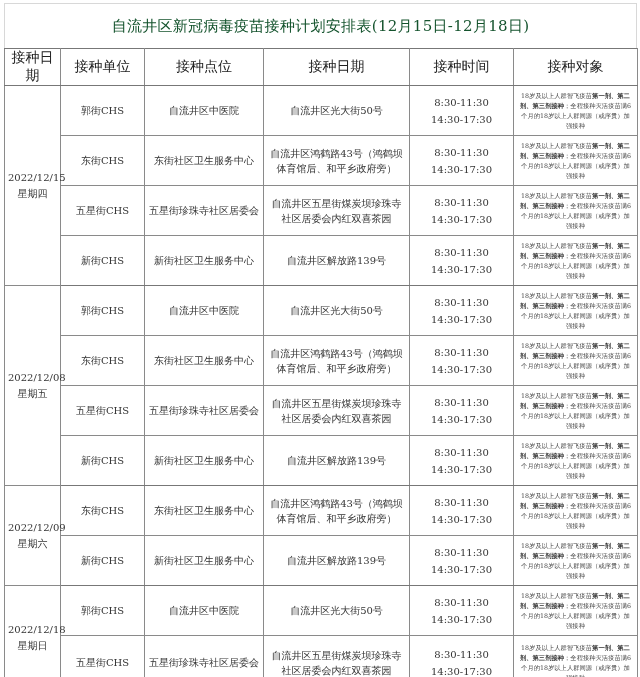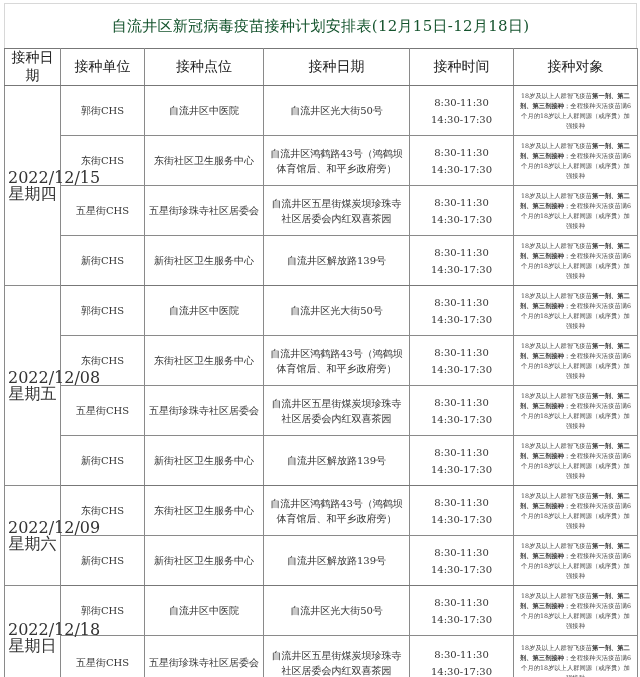--- a/index.html
+++ b/index.html
@@ -11,21 +11,21 @@
       display: flex; align-items: center; justify-content: center;
       font-size: 15px; color: #14532d; letter-spacing: 0.3px;
     }
     table { border-collapse: collapse; table-layout: fixed; width: 633px; }
     td, th {
       border: 1px solid #8a8a8a; text-align: center; vertical-align: middle;
       font-weight: normal; color: #333;
     }
     th { height: 31px; font-family: "DejaVu Sans", "Liberation Sans", sans-serif; font-size: 14px; color: #222; border-top: 1.5px solid #777; border-bottom: 1.5px solid #777; }
     td { height: 50px; font-size: 10px; line-height: 15px; padding: 0 3px; }
-    td.date { font-size: 16px; line-height: 16px; }
+    td.date { font-size: 10px; line-height: 16px; }
     td.time { font-size: 10px; line-height: 17px; }
     td.target { font-size: 6.3px; line-height: 10px; padding: 0 4px; text-align: center; color: #444; }
     td.target b { font-weight: bold; color: #333; }
     tr.group-end td { border-bottom: 1.5px solid #777; }
     tr.last td { height: 54px; border-bottom: none; }
   </style>
 </head>
 <body>
 
 <div class="sheet">

